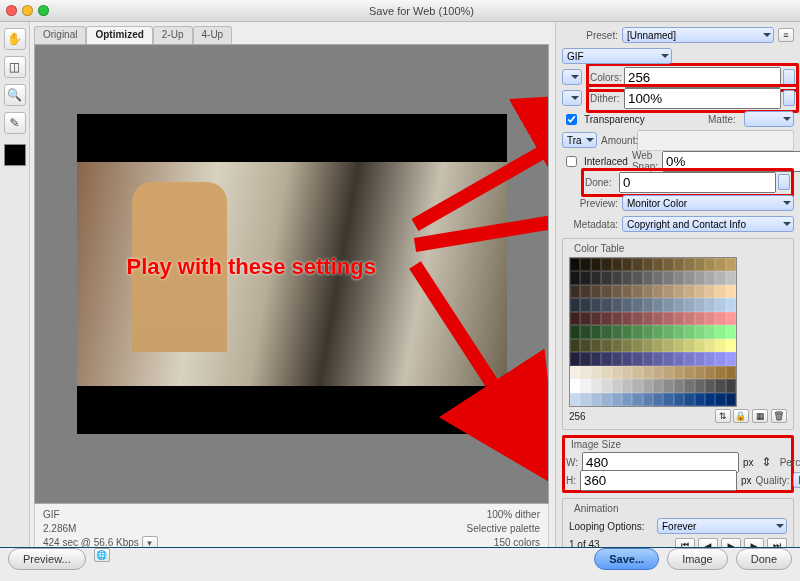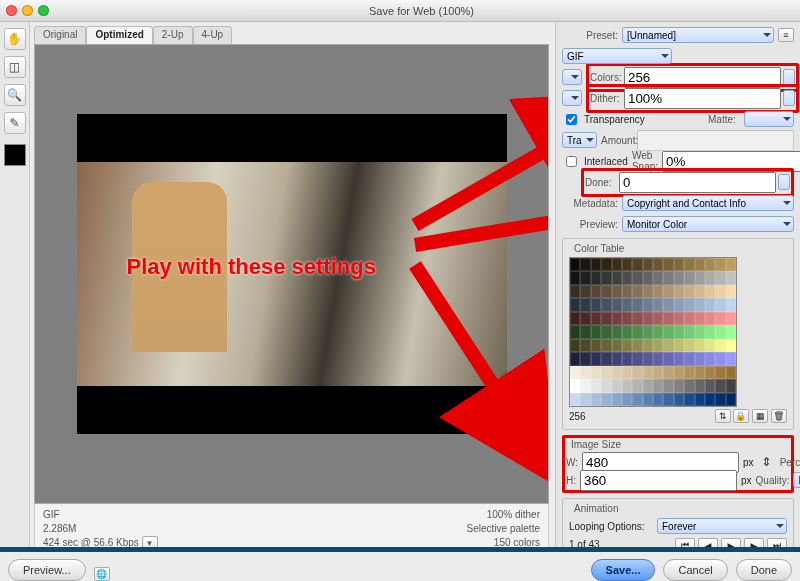--- a/index.html
+++ b/index.html
@@ -44,21 +44,21 @@
   .spin{width:12px;height:16px;border:1px solid #8aa6d6;border-radius:2px;background:linear-gradient(#e9f1ff,#c8dbff);}
   .fieldset{border:1px solid #c0c0c0;border-radius:2px;padding:4px 6px 6px 6px;margin-top:2px}
   .fieldset > .legend{font-size:10px;color:#555;margin:-10px 0 3px 2px;background:#e6e6e6;display:inline-block;padding:0 3px}
   .redbox{border:3px solid #e40000;border-radius:2px;padding:1px}
   
   .colortable{width:168px;height:150px;display:grid;grid-template-columns:repeat(16,1fr);grid-auto-rows:1fr;gap:0;border:1px solid #888;background:#fff}
   .colortable div{border:1px solid rgba(255,255,255,.15)}
   .ct-foot{display:flex;align-items:center;justify-content:space-between;margin-top:2px;font-size:10px}
   .iconbtn{width:16px;height:14px;border:1px solid #aaa;border-radius:2px;background:linear-gradient(#fff,#e4e4e4);font-size:9px;display:inline-flex;align-items:center;justify-content:center}
   
-  .actionbar{position:absolute;left:0;right:0;bottom:0;height:34px;background:#ececec;border-top:5px solid #0c4a6e;display:flex;align-items:flex-end;padding:0 8px;gap:8px}
+  .actionbar{position:absolute;left:0;right:0;bottom:0;height:34px;background:#ececec;border-top:1px solid #0c4a6e;display:flex;align-items:flex-start;padding:0 8px;gap:8px}
   .pushbtn{height:22px;border-radius:11px;border:1px solid #aaa;background:linear-gradient(#fefefe,#dcdcdc);padding:0 14px;font-size:11px;color:#333}
   .pushbtn.primary{background:linear-gradient(#a9d0ff,#5b9df5);border-color:#4a7bd0;color:#0a2a55;font-weight:600}
   
   .arrow{position:absolute;pointer-events:none}
   
   .playrow{display:flex;gap:3px;margin-top:3px}
   .playrow .iconbtn{width:20px;height:16px}
 </style>
 </head>
 <body>
@@ -184,26 +184,26 @@
 
     <div class="row" style="justify-content:flex-end">
       <span class="redbox" style="display:flex;gap:2px;align-items:center">
         <span class="lbl2">Done:</span>
         <input class="num" value="0" style="">
           <span class="spin"></span>
       </span>
     </div>
 
     <div class="row">
+      <span class="lbl">Preview:</span>
+      <span class="dd" style="flex:1"><select class="sel blue" style="width:100%"><option>Monitor Color</option></select></span>
+    </div>
+    <div class="row">
       <span class="lbl">Metadata:</span>
       <span class="dd" style="flex:1"><select class="sel blue" style="width:100%"><option>Copyright and Contact Info</option></select></span>
-    </div>
-    <div class="row">
-      <span class="lbl">Preview:</span>
-      <span class="dd" style="flex:1"><select class="sel blue" style="width:100%"><option>Monitor Color</option></select></span>
     </div>
 
     <div class="fieldset">
       <div class="legend">Color Table</div>
       <div class="colortable" id="ctable">
           <div style="background: rgb(15, 12, 8);"></div>
           <div style="background: rgb(27, 20, 10);"></div>
           <div style="background: rgb(35, 26, 14);"></div>
           <div style="background: rgb(46, 36, 20);"></div>
           <div style="background: rgb(58, 45, 26);"></div>
@@ -427,15 +427,15 @@
       </div>
     </div>
   </div>
 </div>
 
 <div class="actionbar">
   <button class="pushbtn">Preview...</button>
   <span class="iconbtn">🌐</span>
   <div style="flex:1"></div>
   <button class="pushbtn primary">Save...</button>
-  <button class="pushbtn">Cancel</button>
+  <button class="pushbtn">Image</button>
   <button class="pushbtn">Done</button>
 </div>
 
 </body></html>

